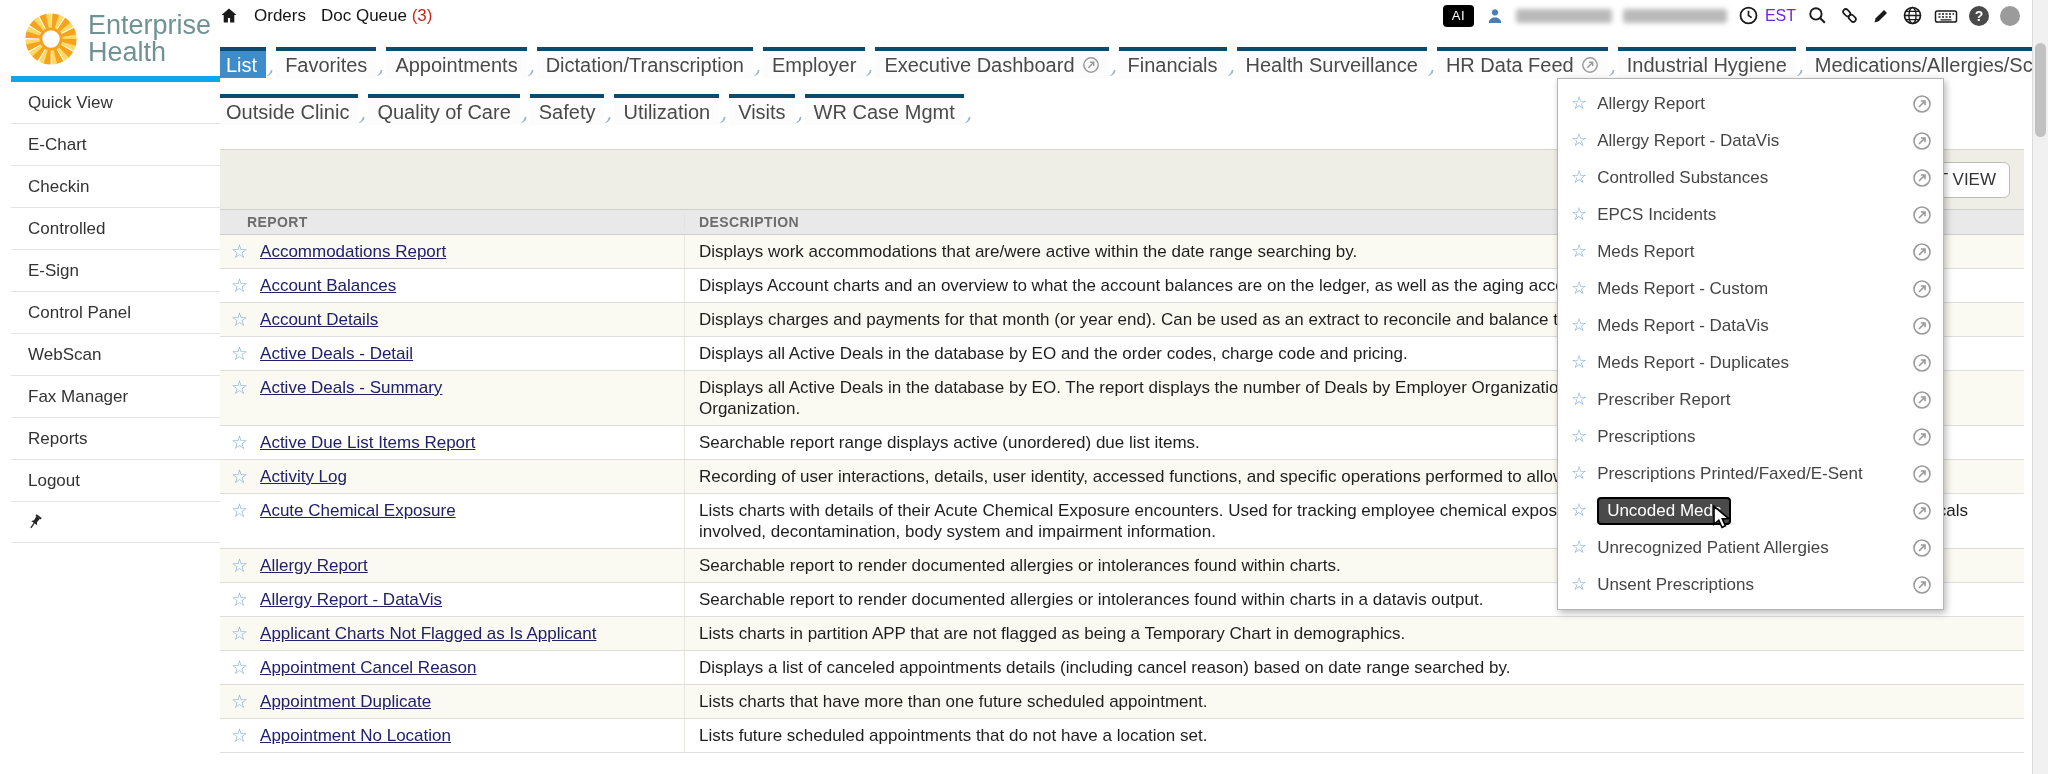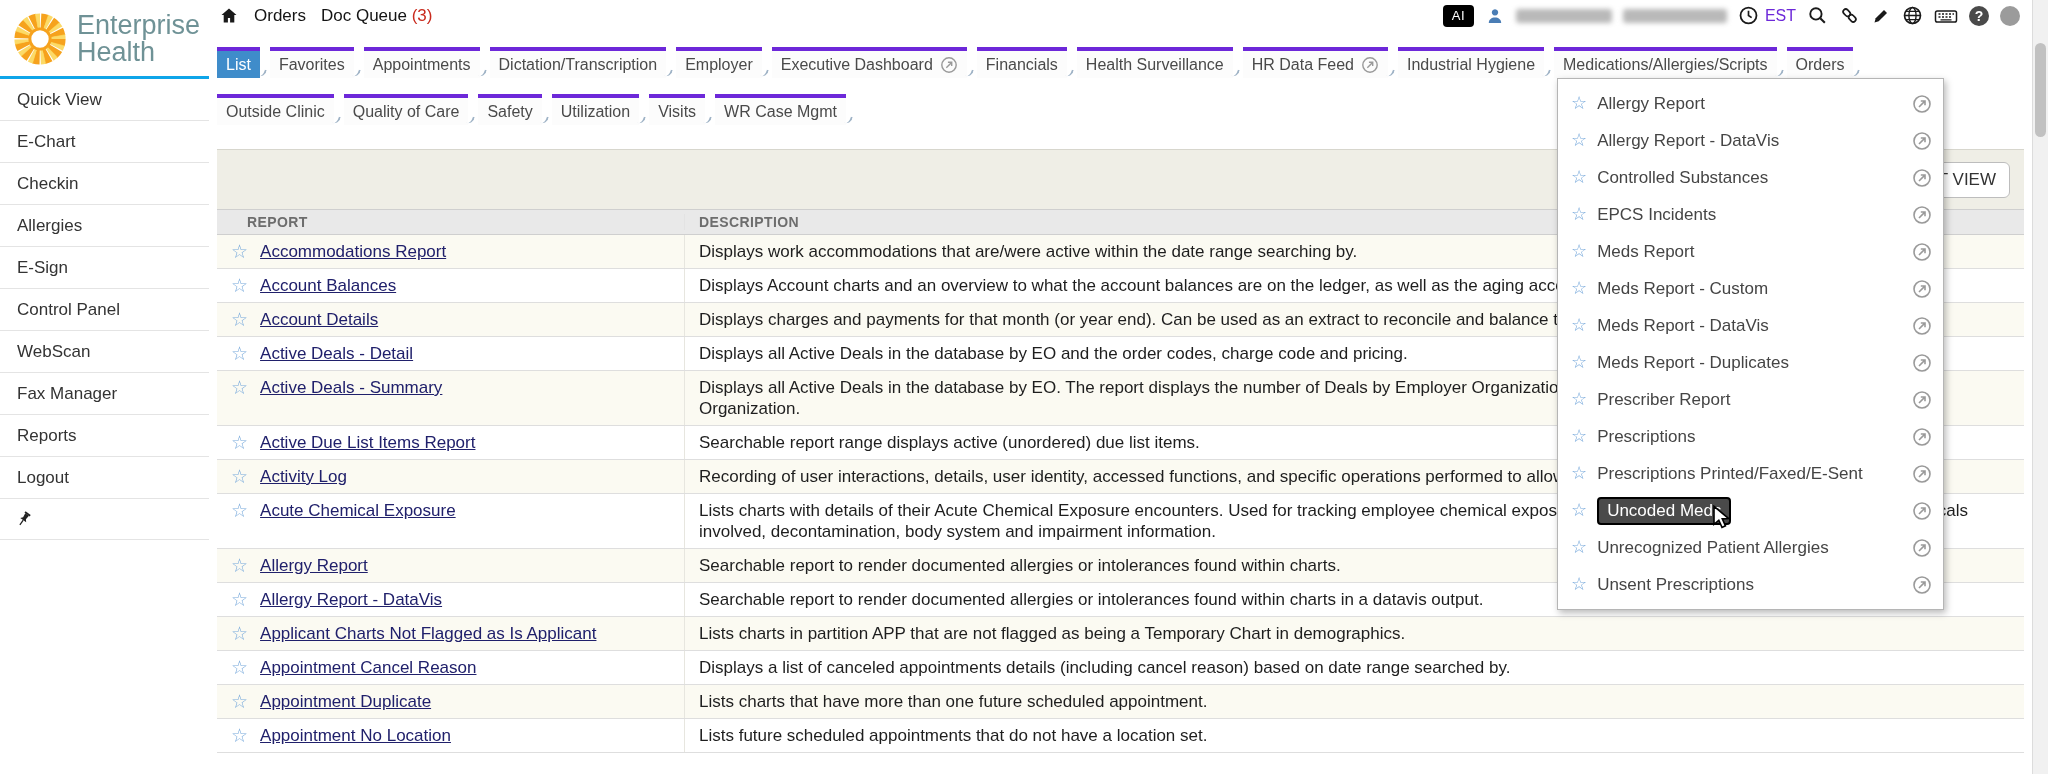--- a/index.html
+++ b/index.html
@@ -2,24 +2,24 @@
 <html><head>
 <meta charset="utf-8">
 <style>
   html,body{margin:0;padding:0;}
   body{
     width:2048px;height:774px;overflow:hidden;position:relative;
     background:#ffffff;font-family:"Liberation Sans",sans-serif;
     -webkit-font-smoothing:antialiased;
   }
   
-  .sidebar{position:absolute;left:0;top:0;width:209px;height:774px;background:#fff;z-index:5;}
+  .sidebar{position:absolute;left:11px;top:0;width:209px;height:774px;background:#fff;z-index:5;}
   .brand{display:flex;align-items:center;padding:9px 0 7px 12px;height:60px;}
   .brand-text{margin-left:9px;font-size:27px;line-height:27px;color:#6f9296;font-weight:400;}
-  .side-nav{border-top:3px solid #0ea5e9;}
+  .side-nav{border-top:6px solid #0ea5e9;}
   .side-item{height:41px;line-height:41px;padding-left:17px;font-size:17px;color:#333;
     border-bottom:1px solid #e4e4e4;cursor:pointer;white-space:nowrap;}
   .side-pin{height:40px;display:flex;align-items:center;padding-left:15px;border-bottom:1px solid #e4e4e4;cursor:pointer;}
   
   .main{position:absolute;left:209px;top:0;width:1823px;bottom:18px;}
   .topbar{height:31px;display:flex;align-items:center;justify-content:space-between;padding:0 12px 0 10px;}
   .topbar-left{display:flex;align-items:center;gap:15px;font-size:17px;color:#141414;}
   .crumb{cursor:pointer;white-space:nowrap;}
   .count-red{color:#c92a1d;}
   .topbar-right{display:flex;align-items:center;gap:11px;}
@@ -27,22 +27,22 @@
   .ai-badge{width:31px;height:22px;background:#000;border-radius:4px;color:#fff;font-size:13px;
     font-weight:normal;display:flex;align-items:center;justify-content:center;letter-spacing:.5px;cursor:pointer;}
   .redacted{height:14px;border-radius:3px;background:#b9b9b9;filter:blur(2.5px);}
   .est{font-size:16px;color:#6d28d9;margin-left:-5px;}
   .help-circle{width:20px;height:20px;border-radius:50%;background:#4a4a4a;color:#fff;font-size:14px;
     font-weight:bold;display:flex;align-items:center;justify-content:center;cursor:pointer;}
   .grey-dot{width:20px;height:20px;border-radius:50%;background:#9b9b9b;cursor:pointer;}
   
   .tabs{padding-left:8px;}
   .tab-row{display:flex;margin-top:16px;gap:10px;}
-  .tab{position:relative;background:#fcfcfc;border-top:4px solid #6d28d9;height:27px;line-height:26px;
-    padding:0 9px;font-size:16px;color:#4a4a4a;cursor:pointer;white-space:nowrap;display:flex;align-items:center;}
+  .tab{position:relative;background:#fcfcfc;border-top:4px solid #0c4a6e;height:27px;line-height:26px;
+    padding:0 9px;font-size:20px;color:#4a4a4a;cursor:pointer;white-space:nowrap;display:flex;align-items:center;}
   .tab::after{content:"";position:absolute;right:-6px;bottom:1px;width:5px;height:8px;
     border-right:2px solid #9fb3c6;border-bottom-right-radius:7px;transform:rotate(14deg);}
   .tab.active{background:#3f8cca;color:#fff;}
   .tab .tab-run{margin-left:7px;display:inline-flex;}
   
   .content{margin:24px 8px 0 8px;}
   .toolbar{height:60px;background:#efeee6;border-top:1px solid #d7d6cd;position:relative;box-sizing:border-box;}
   .view-btn{position:absolute;right:14px;top:12px;height:36px;padding:0 13px;background:#fff;
     border:1px solid #bdbdbd;border-radius:6px;font-size:17px;color:#333;cursor:pointer;
     font-family:"Liberation Sans",sans-serif;}
@@ -87,21 +87,21 @@
     </span>
     <div class="brand-text">
       <div>Enterprise</div>
       <div>Health</div>
     </div>
   </div>
   <nav class="side-nav">
     <div class="side-item">Quick View</div>
     <div class="side-item">E-Chart</div>
     <div class="side-item">Checkin</div>
-    <div class="side-item">Allergies</div>
+    <div class="side-item">Controlled</div>
     <div class="side-item">E-Sign</div>
     <div class="side-item">Control Panel</div>
     <div class="side-item">WebScan</div>
     <div class="side-item">Fax Manager</div>
     <div class="side-item">Reports</div>
     <div class="side-item">Logout</div>
     <div class="side-pin">
       <span>
         <svg width="18" height="18" viewBox="0 0 20 20">
           <g transform="rotate(35 10 10)" fill="#222">

